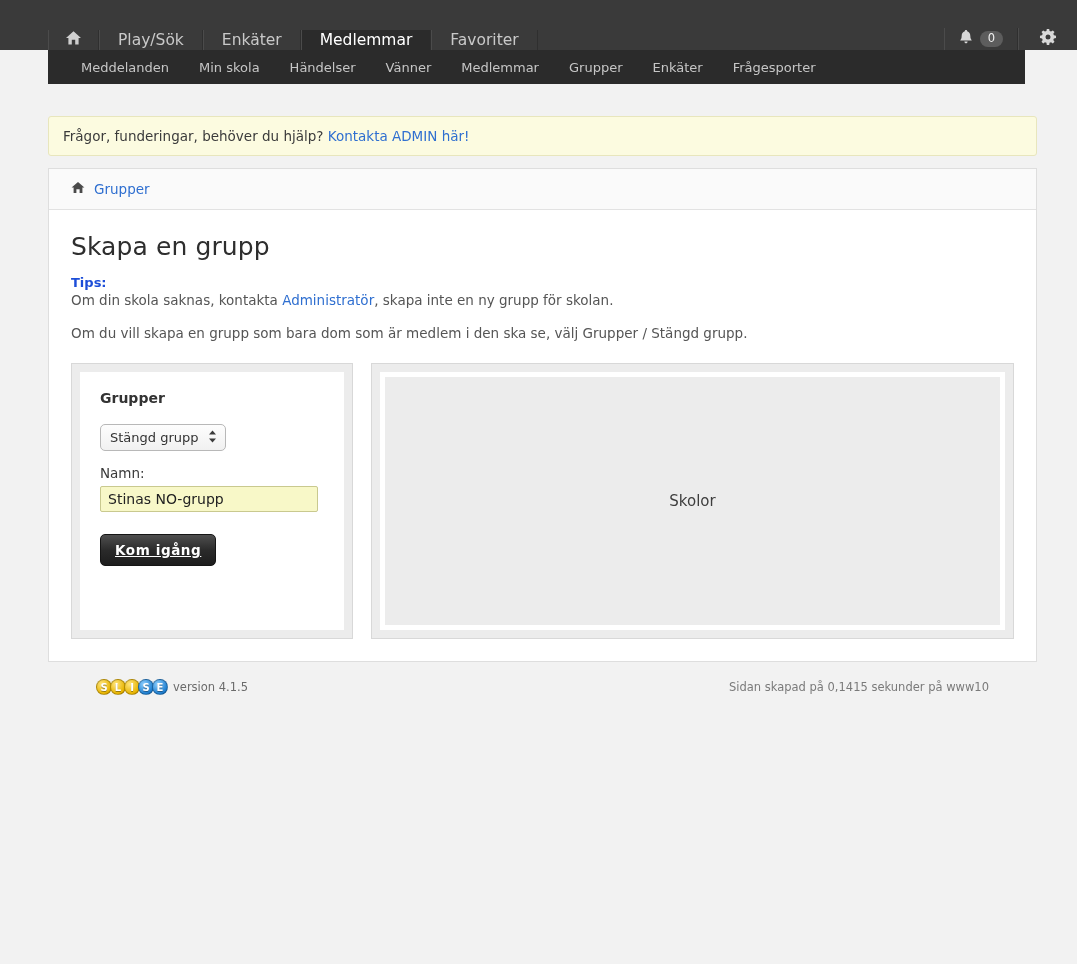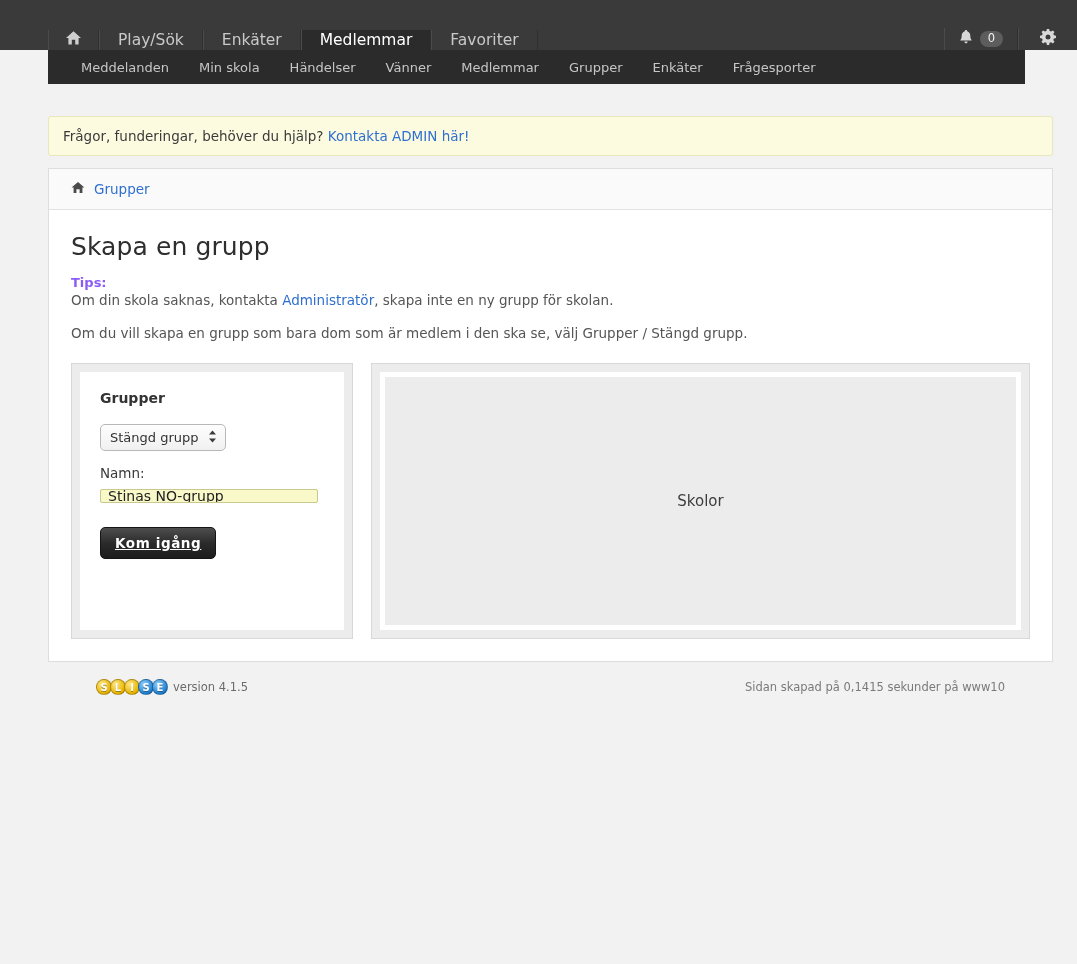--- a/index.html
+++ b/index.html
@@ -79,21 +79,21 @@
   .subnav-item {
     color: #c6c6c6;
     font-size: 13px;
     padding: 0 15px;
     cursor: pointer;
     white-space: nowrap;
   }
 
   
   .page {
-    padding: 32px 24px 0 48px;
+    padding: 32px 40px 0 48px;
   }
 
   .alert {
     background: #fcfbe0;
     border: 1px solid #e8e6bd;
     border-radius: 3px;
     padding: 11px 14px;
     font-size: 13.5px;
     color: #3b3b3b;
   }
@@ -119,21 +119,21 @@
 
   .panel-body { padding: 14px 22px 22px 22px; }
 
   h1.title {
     font-size: 25px;
     font-weight: 400;
     color: #2e2e2e;
     margin: 8px 0 14px 0;
     letter-spacing: .1px;
   }
-  .tips-label { font-size: 13px; font-weight: bold; color: #8b5cf6; margin-bottom: 2px; }
+  .tips-label { font-size: 13px; font-weight: bold; color: #1d4ed8; margin-bottom: 2px; }
   .tips-line { font-size: 13.5px; color: #555; margin-bottom: 0; }
   .tips-line a { color: #2f6fd0; text-decoration: none; }
   .tips-line2 { font-size: 13.5px; color: #555; margin-top: 17px; }
 
   
   .cols {
     display: flex;
     gap: 18px;
     margin-top: 22px;
   }
@@ -197,21 +197,21 @@
   }
   input.namn {
     width: 218px;
     font-family: "DejaVu Sans", "Liberation Sans", sans-serif;
     font-size: 14px;
     color: #222;
     background: #f8f8c8;
     border: 1px solid #c9c98f;
     border-radius: 2px;
     padding: 5px 7px;
-    height: 14px;
+    height: 26px;
   }
 
   button.kom {
     margin-top: 22px;
     font-family: "DejaVu Sans", "Liberation Sans", sans-serif;
     font-size: 13.5px;
     font-weight: bold;
     color: #ffffff;
     background: linear-gradient(#4e4e4e, #2a2a2a 52%, #1d1d1d);
     border: 1px solid #151515;

